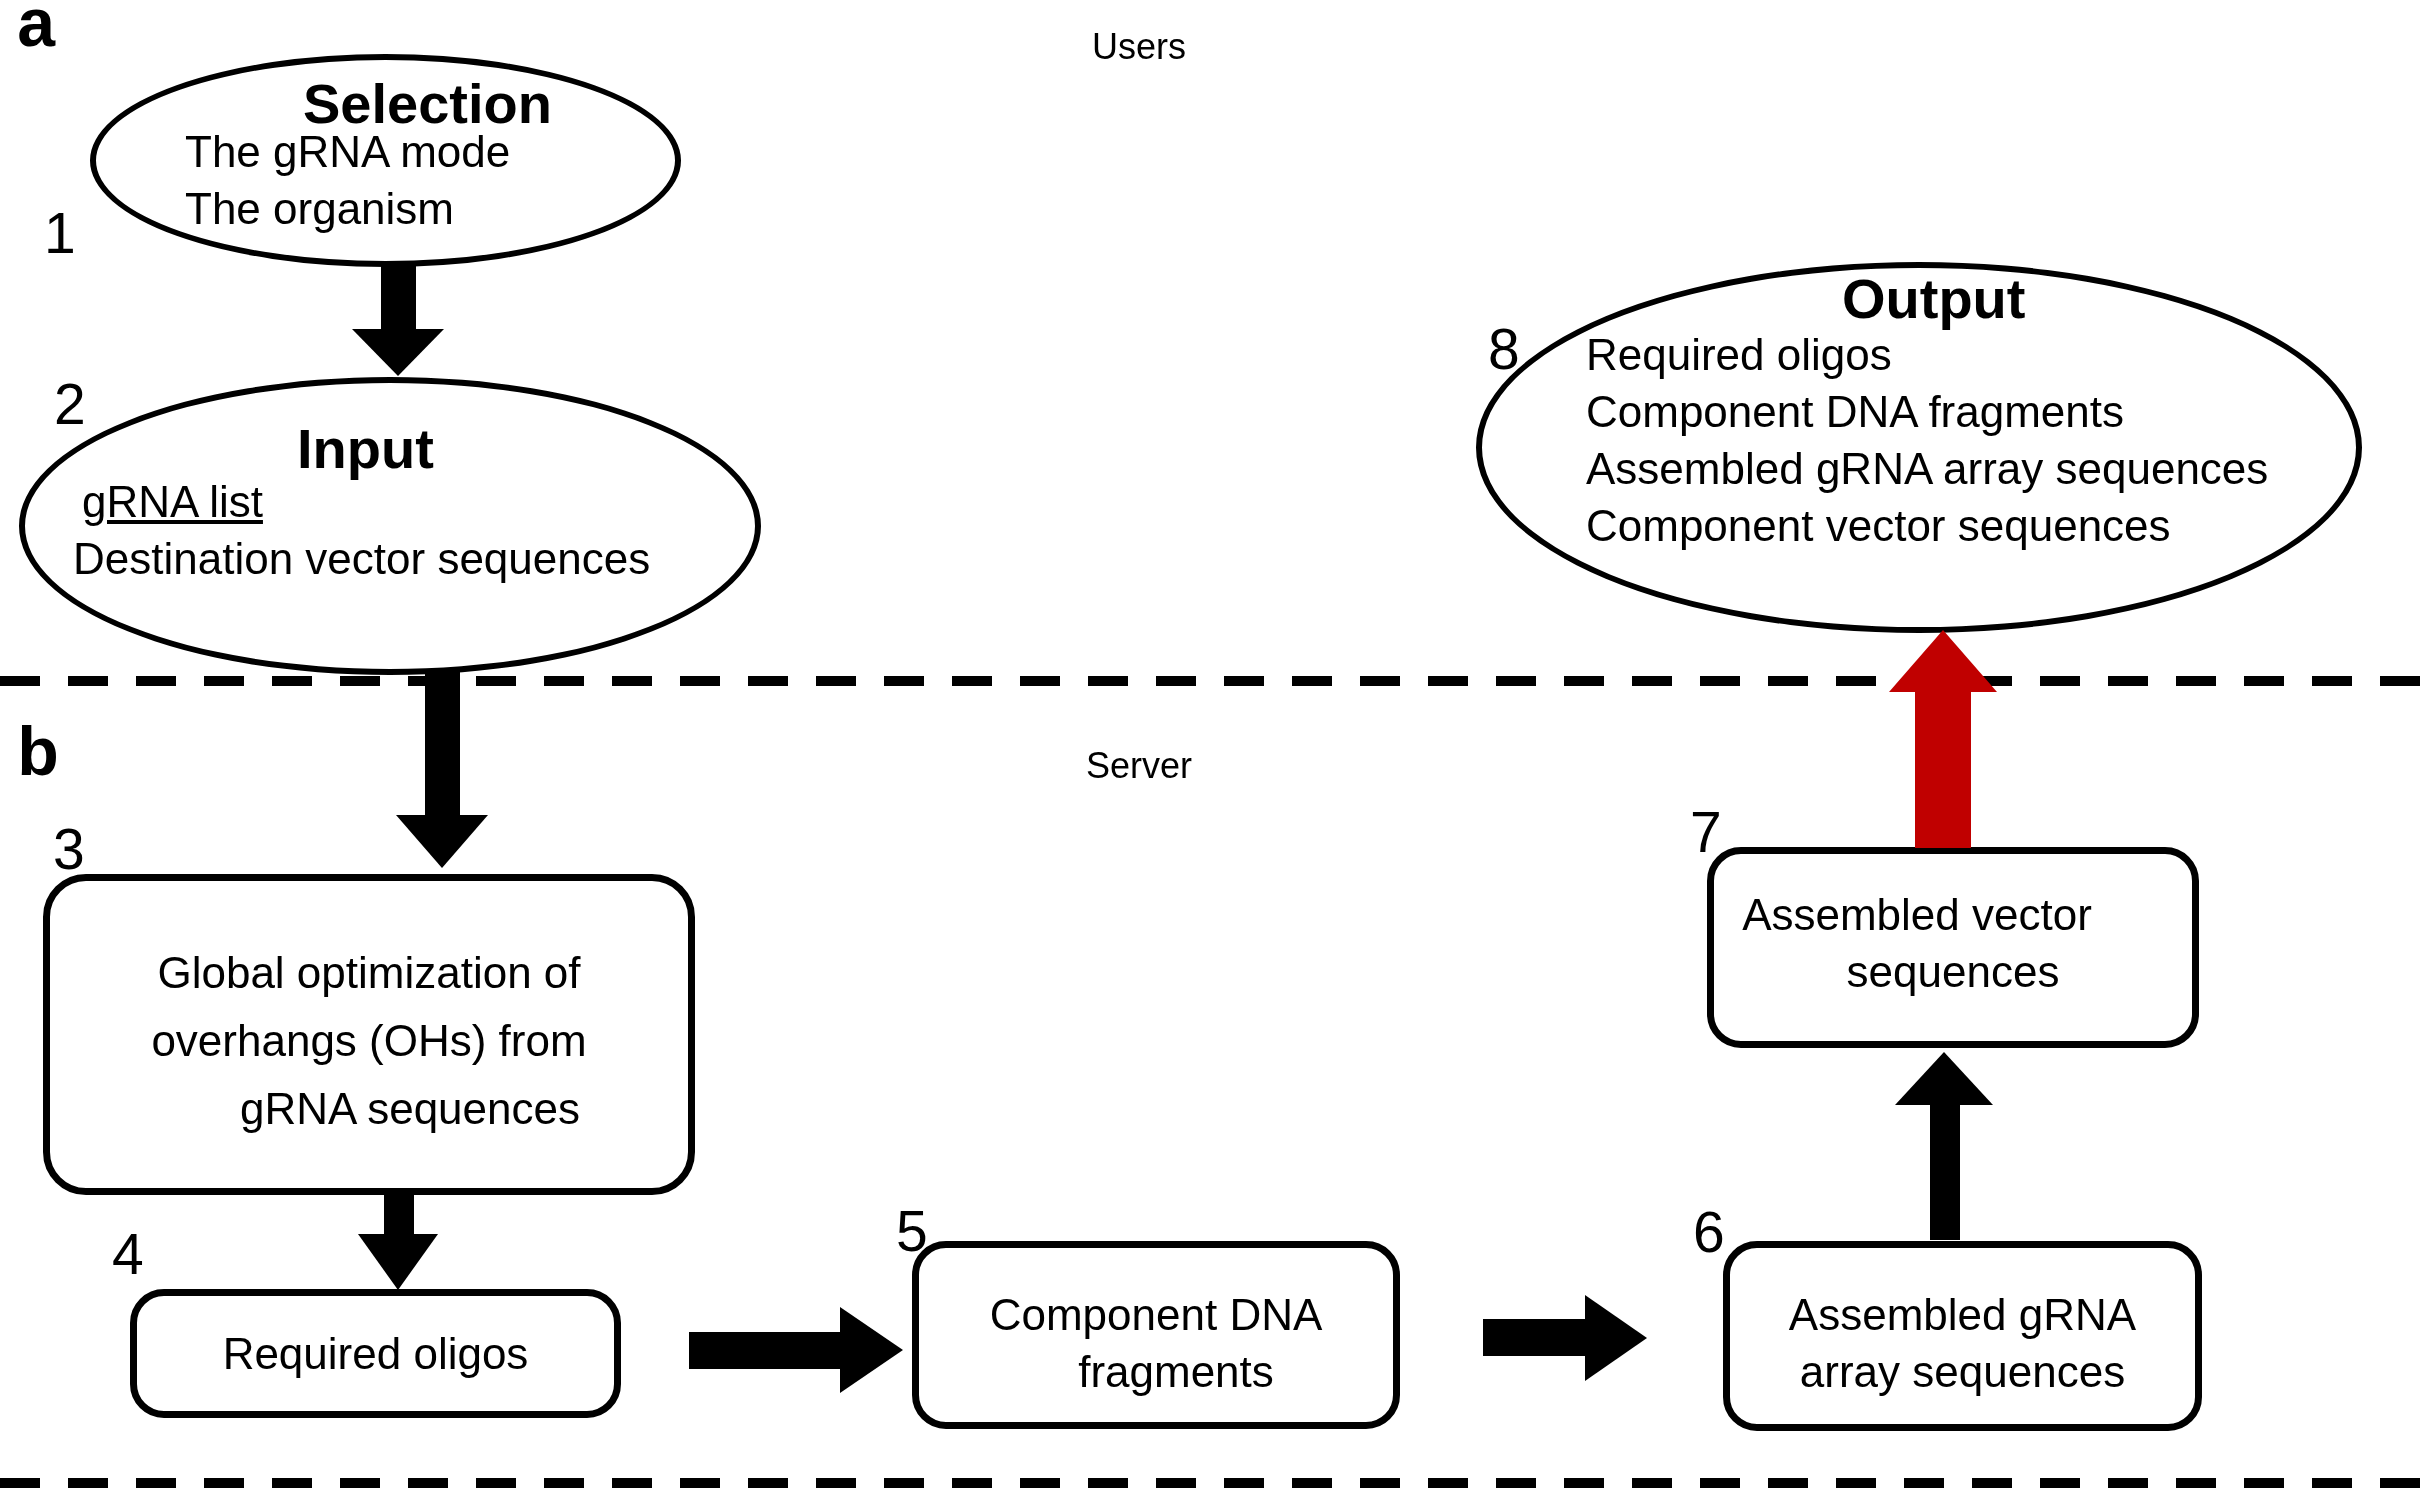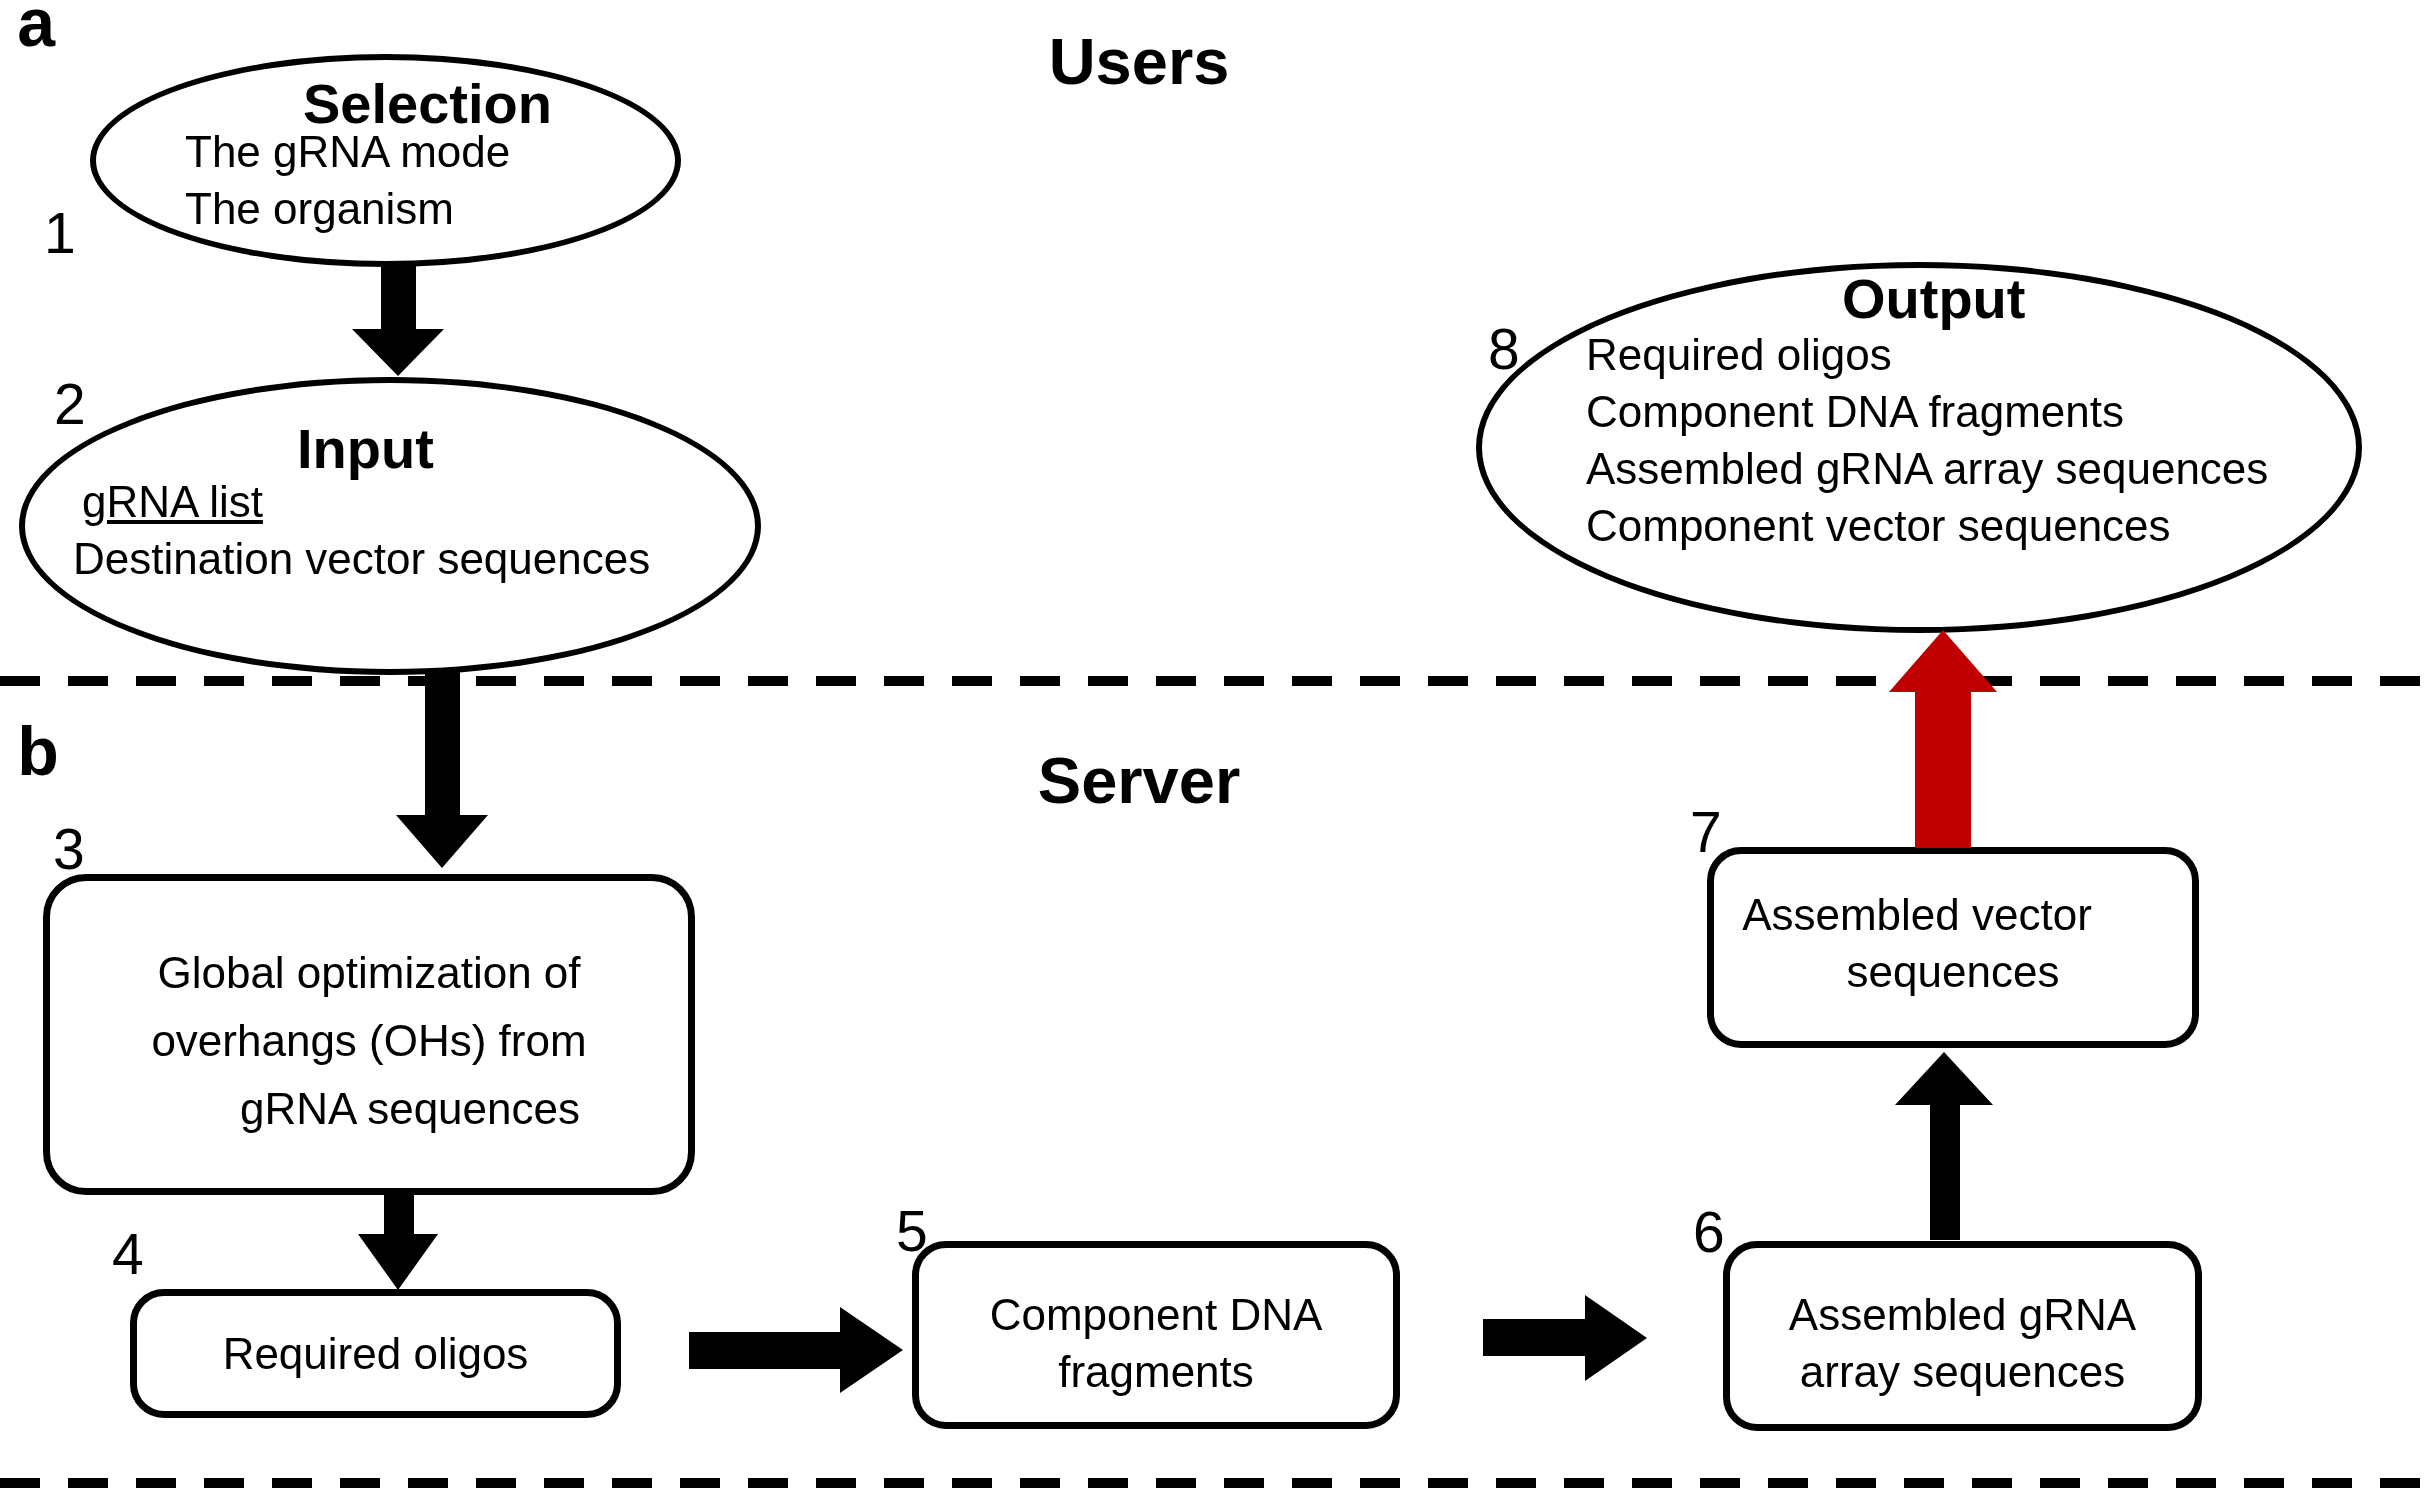--- a/index.html
+++ b/index.html
@@ -1,21 +1,21 @@
 <!DOCTYPE html>
 <html style="font-size:10px"><head>
 <meta charset="utf-8">
 <style>
   html,body{margin:0;padding:0;background:#ffffff;}
   .canvas{
     position:relative; width:2426px; height:1507px; background:#ffffff;
     font-family:"Liberation Sans", sans-serif; color:#000; overflow:hidden;
   }
   .panel-label{position:absolute; font-size:68px; font-weight:bold; line-height:1; color:#000;}
-  .section-title{position:absolute; font-size:65px; font-weight:bold; line-height:1; transform:translateX(-50%);}
+  .section-title{position:absolute; font-size:36px; font-weight:normal; line-height:1; transform:translateX(-50%);}
   .num{position:absolute; font-size:57px; line-height:1;}
   .ellipse{position:absolute; border:6.2px solid #000; border-radius:50%; background:#fff; box-sizing:border-box;}
   .rbox{position:absolute; border:7.4px solid #000; border-radius:37px; background:#fff; box-sizing:border-box;}
   .txt{position:absolute; font-size:44px; line-height:1; white-space:nowrap;}
   .txt-b{position:absolute; font-size:56px; font-weight:bold; line-height:1; white-space:nowrap;}
   .txt-c{position:absolute; font-size:44px; line-height:1; text-align:center; white-space:nowrap;}
   .shaft{position:absolute; background:#000;}
   .head-down{position:absolute; width:0; height:0; border-left:46px solid transparent; border-right:46px solid transparent; border-top:47px solid #000;}
   .head-up{position:absolute; width:0; height:0; border-left:49px solid transparent; border-right:49px solid transparent; border-bottom:53px solid #000;}
   .head-right{position:absolute; width:0; height:0; border-top:43px solid transparent; border-bottom:43px solid transparent; border-left:63px solid #000;}
@@ -83,21 +83,21 @@
   <div class="txt-c" style="left:130px; top:1332px; width:491px;">Required oligos</div>
 
   <div>
     <div class="shaft" style="left:689px; top:1332px; width:152px; height:37px;"></div>
     <div class="head-right" style="left:840px; top:1307px;"></div>
   </div>
 
   <div class="num" style="left:896px; top:1203px;">5</div>
   <div class="rbox" style="left:912px; top:1241px; width:488px; height:188px; border-radius:34px;"></div>
   <div class="txt-c" style="left:912px; top:1293px; width:488px;">Component DNA</div>
-  <div class="txt-c" style="left:912px; top:1350px; width:488px;">fragments</div>
+  <div class="txt-c" style="left:912px; top:1350px; width:488px;padding-left:20px;">fragments</div>
 
   <div>
     <div class="shaft" style="left:1483px; top:1319px; width:103px; height:37px;"></div>
     <div class="head-right" style="left:1585px; top:1295px; border-left-width:62px;"></div>
   </div>
 
   <div class="num" style="left:1693px; top:1204px;">6</div>
   <div class="rbox" style="left:1723px; top:1241px; width:479px; height:190px; border-radius:34px;"></div>
   <div class="txt-c" style="left:1723px; top:1293px; width:479px;">Assembled gRNA</div>
   <div class="txt-c" style="left:1723px; top:1350px; width:479px;">array sequences</div>

